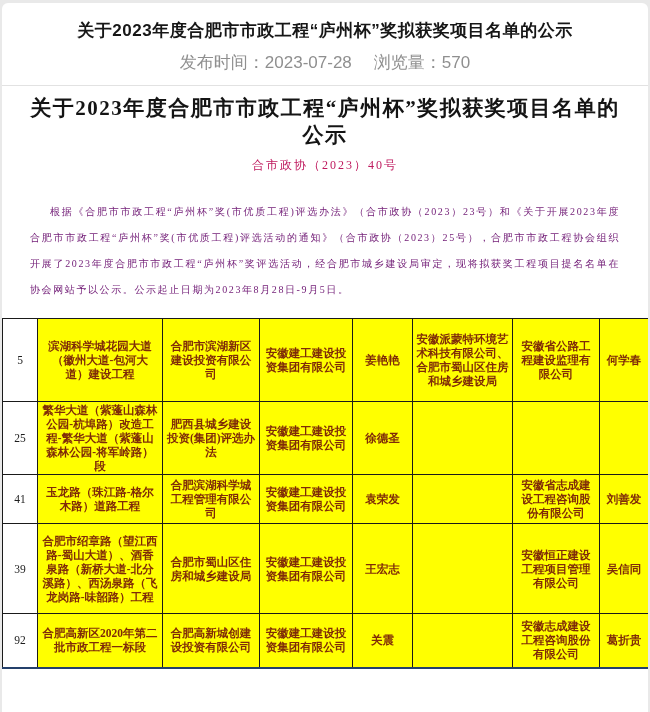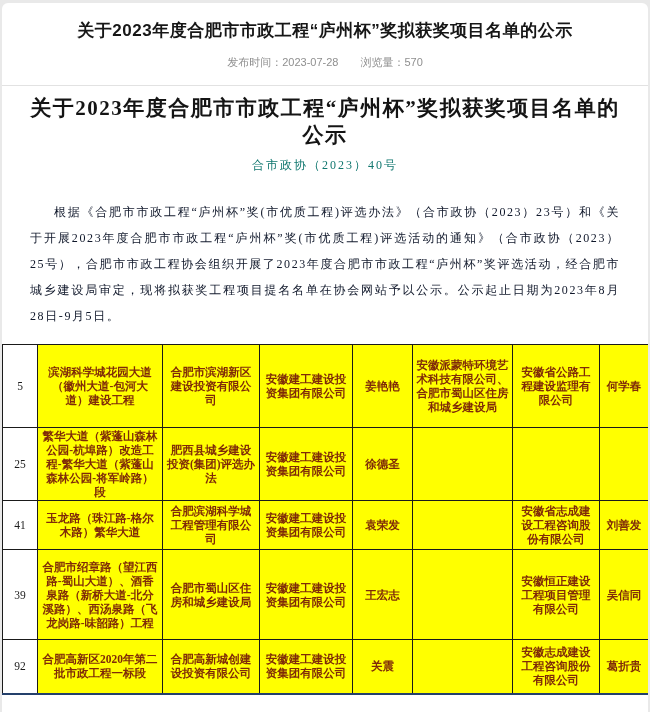--- a/index.html
+++ b/index.html
@@ -20,50 +20,50 @@
     font-family: "Liberation Sans", "DejaVu Sans", sans-serif;
     font-size: 17px;
     font-weight: bold;
     color: #161616;
     letter-spacing: 0.5px;
     line-height: 24px;
   }
   .meta {
     margin-top: 12px;
     font-family: "Liberation Sans", "DejaVu Sans", sans-serif;
-    font-size: 11px;
+    font-size: 17px;
     color: #8f8f8f;
     display: flex;
     justify-content: center;
     gap: 22px;
     line-height: 15px;
   }
   .meta-item { display: inline-flex; }
   .divider { margin-top: 15px; border-bottom: 1px solid #e2e2e2; }
   .doc { padding: 9px 28px 0 28px; }
   .doc-title {
     text-align: center;
     font-size: 21px;
     font-weight: bold;
     color: #141414;
     letter-spacing: 1.5px;
     line-height: 27px;
   }
   .doc-number {
     text-align: center;
     font-size: 12px;
-    color: #0f766e;
+    color: #be185d;
     margin-top: 9px;
     letter-spacing: 2px;
     line-height: 15px;
   }
   .paragraph {
     margin-top: 26px;
-    font-size: 12px;
-    color: #0f172a;
+    font-size: 10px;
+    color: #701a75;
     line-height: 26px;
     text-align: justify;
     text-indent: 2em;
     letter-spacing: 1.6px;
   }
   table.awards {
     border-collapse: collapse;
     table-layout: fixed;
     width: 646px;
     margin: 15px auto 0 auto;
@@ -150,21 +150,21 @@
         <td class="y">繁华大道（紫蓬山森林公园-杭埠路）改造工程-繁华大道（紫蓬山森林公园-将军岭路）段</td>
         <td class="y">肥西县城乡建设投资(集团)评选办法</td>
         <td class="y">安徽建工建设投资集团有限公司</td>
         <td class="y">徐德圣</td>
         <td class="y"></td>
         <td class="y"></td>
         <td class="y"></td>
       </tr>
       <tr class="r3">
         <td class="num">41</td>
-        <td class="y">玉龙路（珠江路-格尔木路）繁华大道</td>
+        <td class="y">玉龙路（珠江路-格尔木路）道路工程</td>
         <td class="y">合肥滨湖科学城工程管理有限公司</td>
         <td class="y">安徽建工建设投资集团有限公司</td>
         <td class="y">袁荣发</td>
         <td class="y"></td>
         <td class="y">安徽省志成建设工程咨询股份有限公司</td>
         <td class="y">刘善发</td>
       </tr>
       <tr class="r4">
         <td class="num">39</td>
         <td class="y">合肥市绍章路（望江西路-蜀山大道）、酒香泉路（新桥大道-北分溪路）、西汤泉路（飞龙岗路-味韶路）工程</td>

